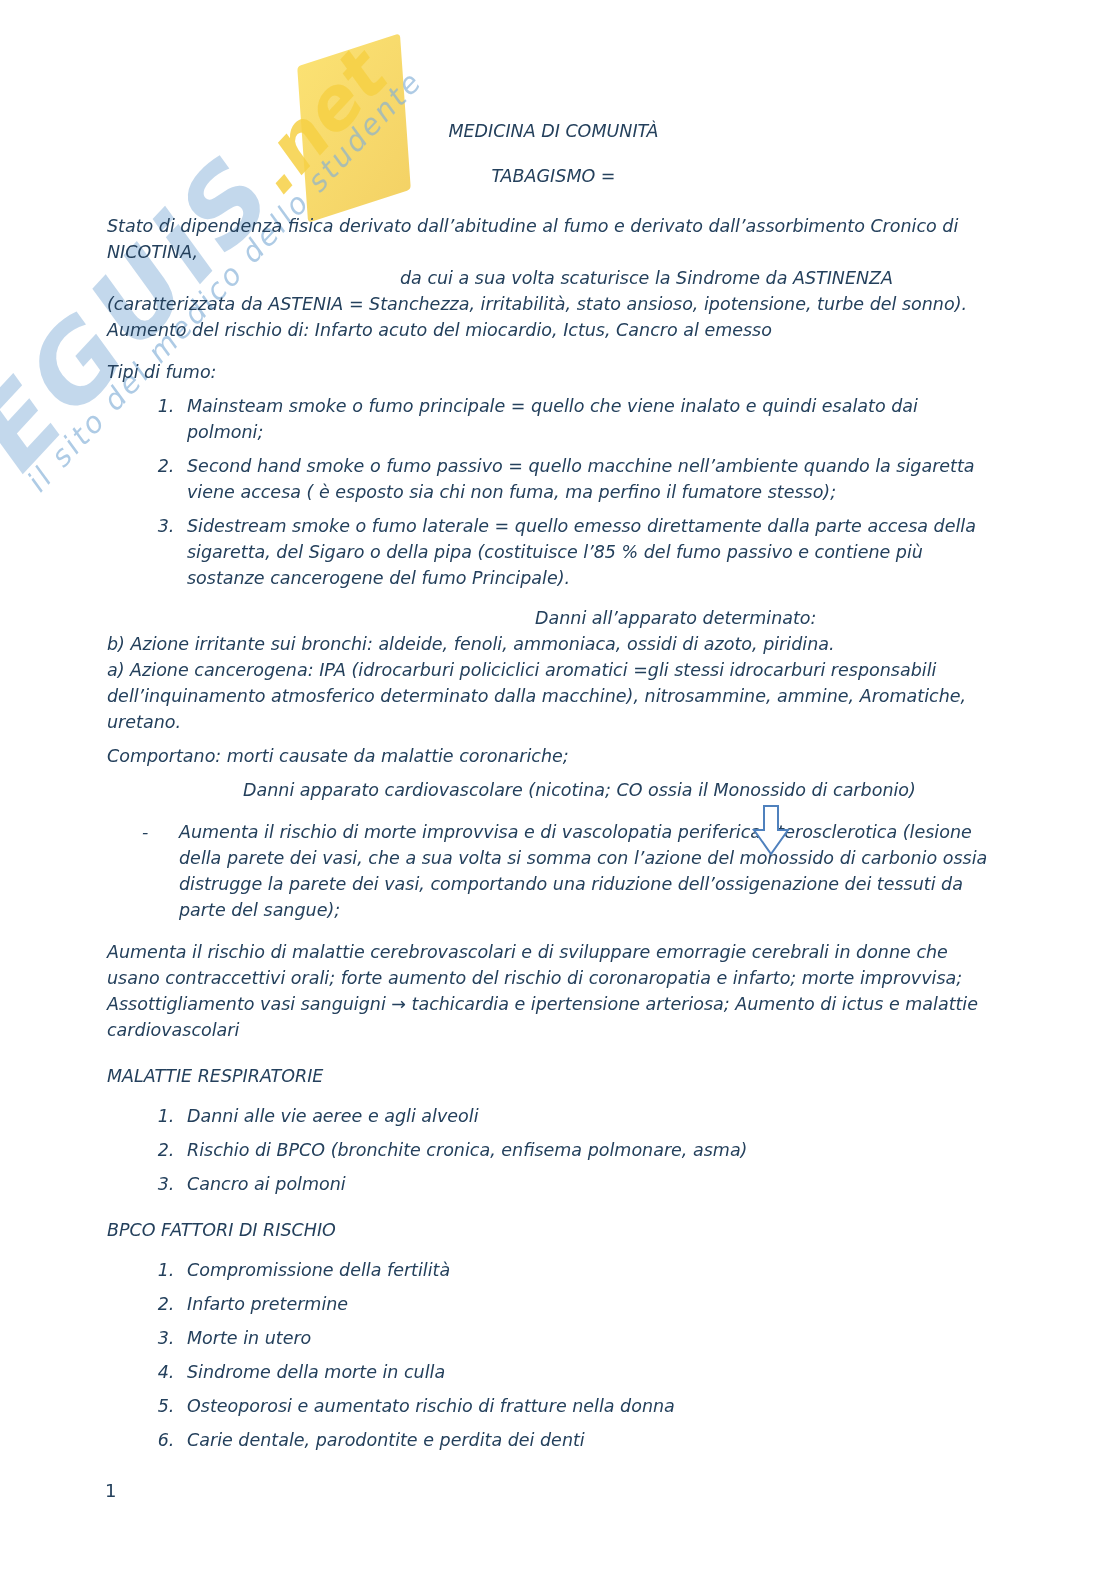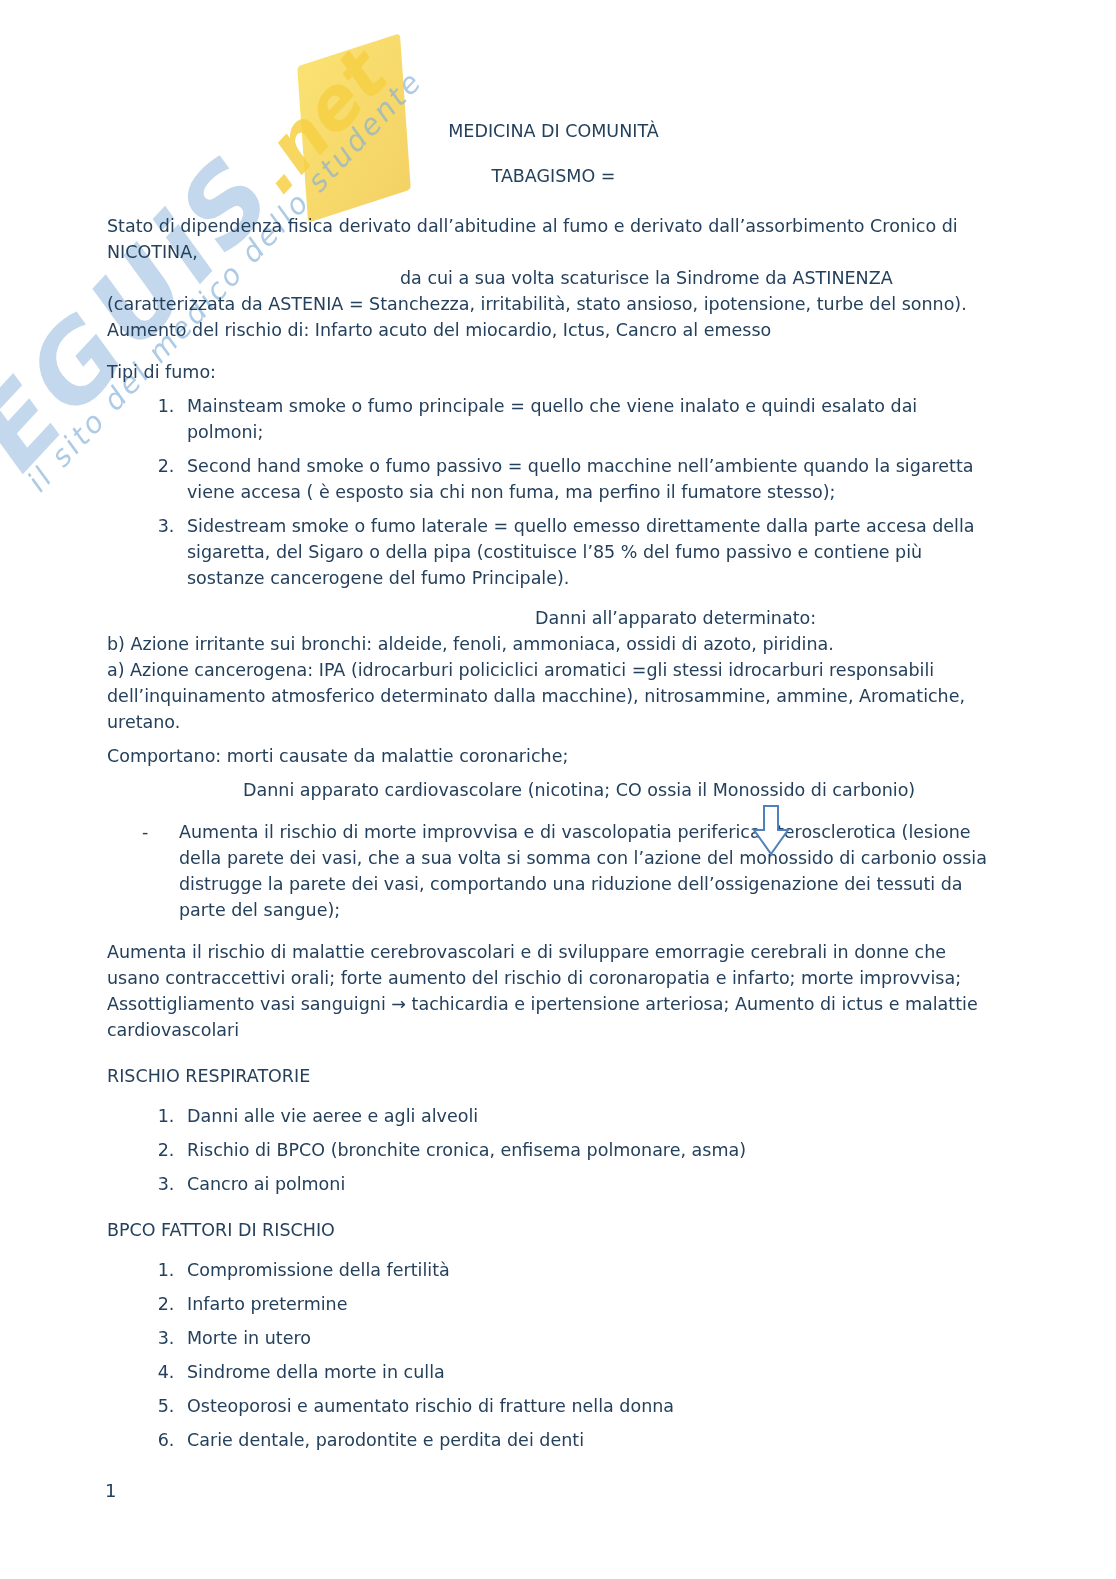--- a/index.html
+++ b/index.html
@@ -10,20 +10,21 @@
     overflow:hidden;
     font-family:"DejaVu Sans","Liberation Sans",sans-serif;
     color:#24405c;
     font-size:17.5px;
     line-height:26px;
   }
   .content {
     position:absolute;
     left:107px; right:116px; top:118px;
     z-index:2;
+    font-style:italic;
   }
   .content p { margin:0; }
   .t-center { text-align:center; }
   .subtitle { margin-top:19px !important; margin-bottom:24px !important;text-align:center; }
   .indent-astinenza { text-indent:293px; }
   .indent-cardio   { text-indent:136px; }
   .indent-resp     { text-indent:428px; }
   .mt8  { margin-top:8px  !important; }
   .mt14 { margin-top:14px !important; }
   .mt16 { margin-top:16px !important; }
@@ -139,21 +140,21 @@
     <p class="mt8">Comportano: morti causate da malattie coronariche;</p>
 
     <p class="mt8 indent-cardio">Danni apparato cardiovascolare (nicotina; CO ossia il Monossido di carbonio)</p>
 
     <ul class="dash">
       <li>Aumenta il rischio di morte improvvisa e di vascolopatia periferica aterosclerotica (lesione della parete dei vasi, che a sua volta si somma con l’azione del monossido di carbonio ossia distrugge la parete dei vasi, comportando una riduzione dell’ossigenazione dei tessuti da parte del sangue);</li>
     </ul>
 
     <p class="mt16">Aumenta il rischio di malattie cerebrovascolari e di sviluppare emorragie cerebrali in donne che usano contraccettivi orali; forte aumento del rischio di coronaropatia e infarto; morte improvvisa; Assottigliamento vasi sanguigni → tachicardia e ipertensione arteriosa; Aumento di ictus e malattie cardiovascolari</p>
 
-    <p class="mt20">RISCHIO RESPIRATORIE</p>
+    <p class="mt20">MALATTIE RESPIRATORIE</p>
     <ol class="num mt14">
       <li>Danni alle vie aeree e agli alveoli</li>
       <li>Rischio di BPCO (bronchite cronica, enfisema polmonare, asma)</li>
       <li>Cancro ai polmoni</li>
     </ol>
 
     <p class="mt20">BPCO FATTORI DI RISCHIO</p>
     <ol class="num mt14">
       <li>Compromissione della fertilità</li>
       <li>Infarto pretermine</li>

